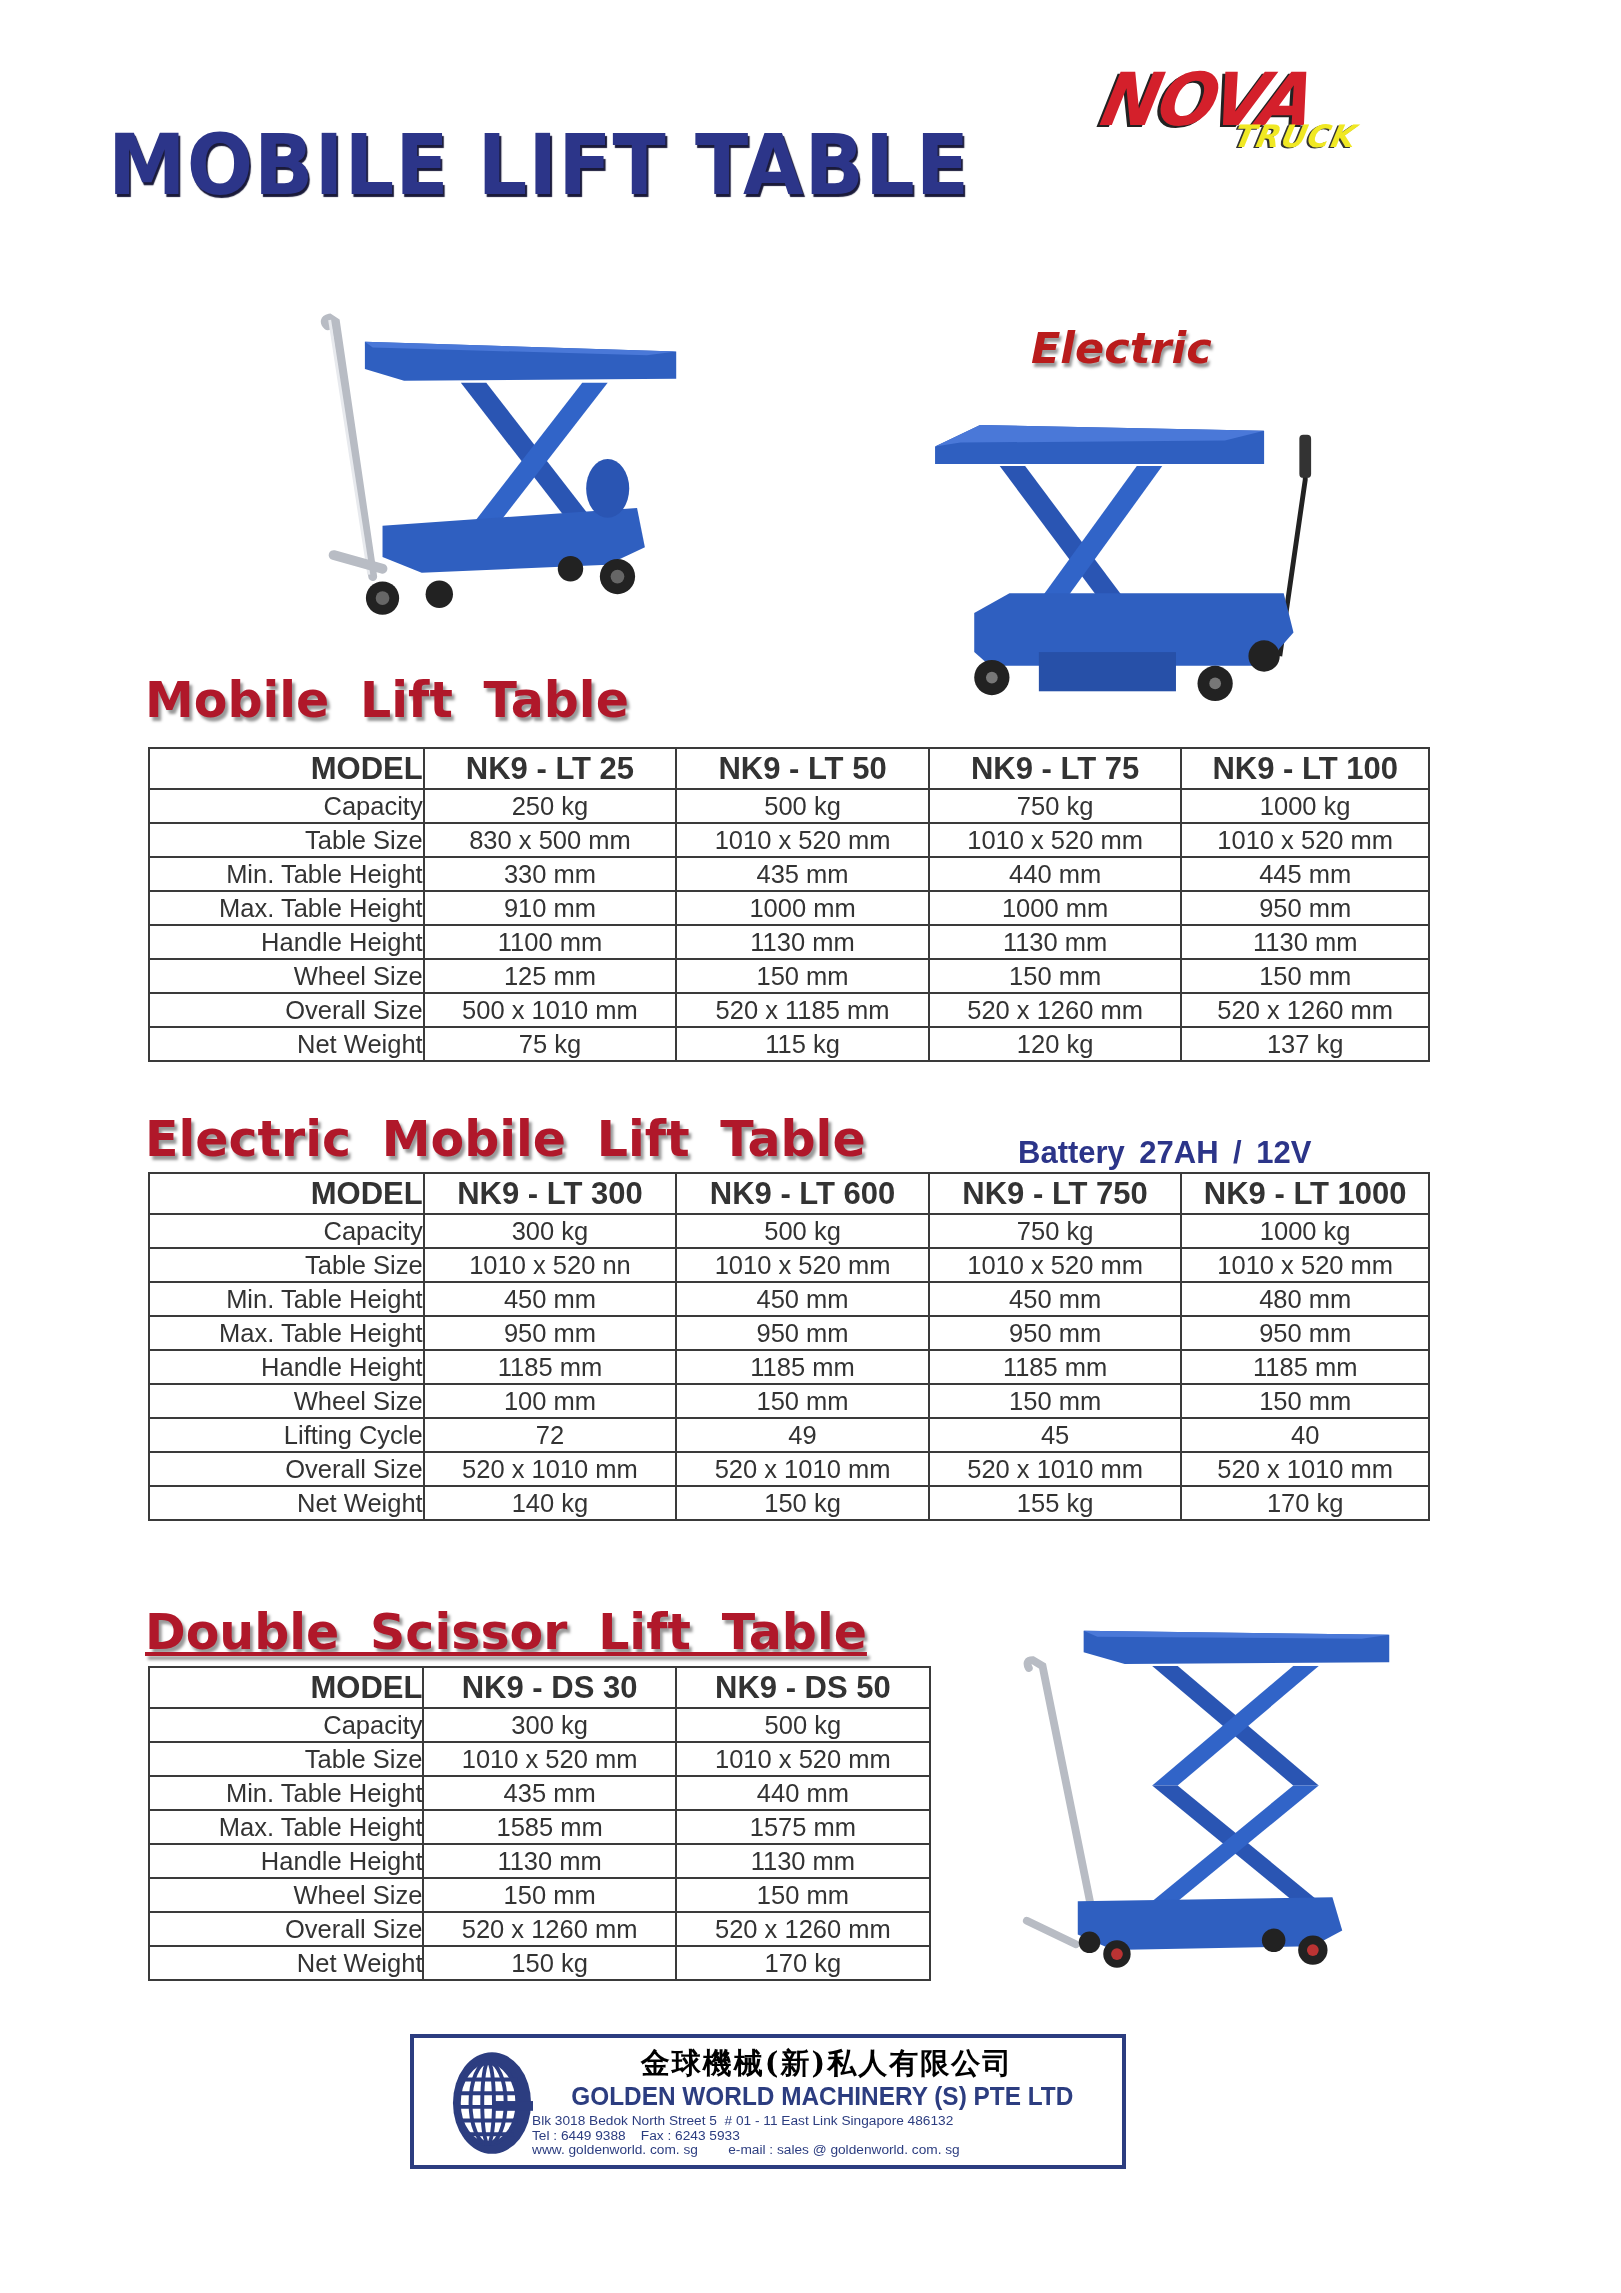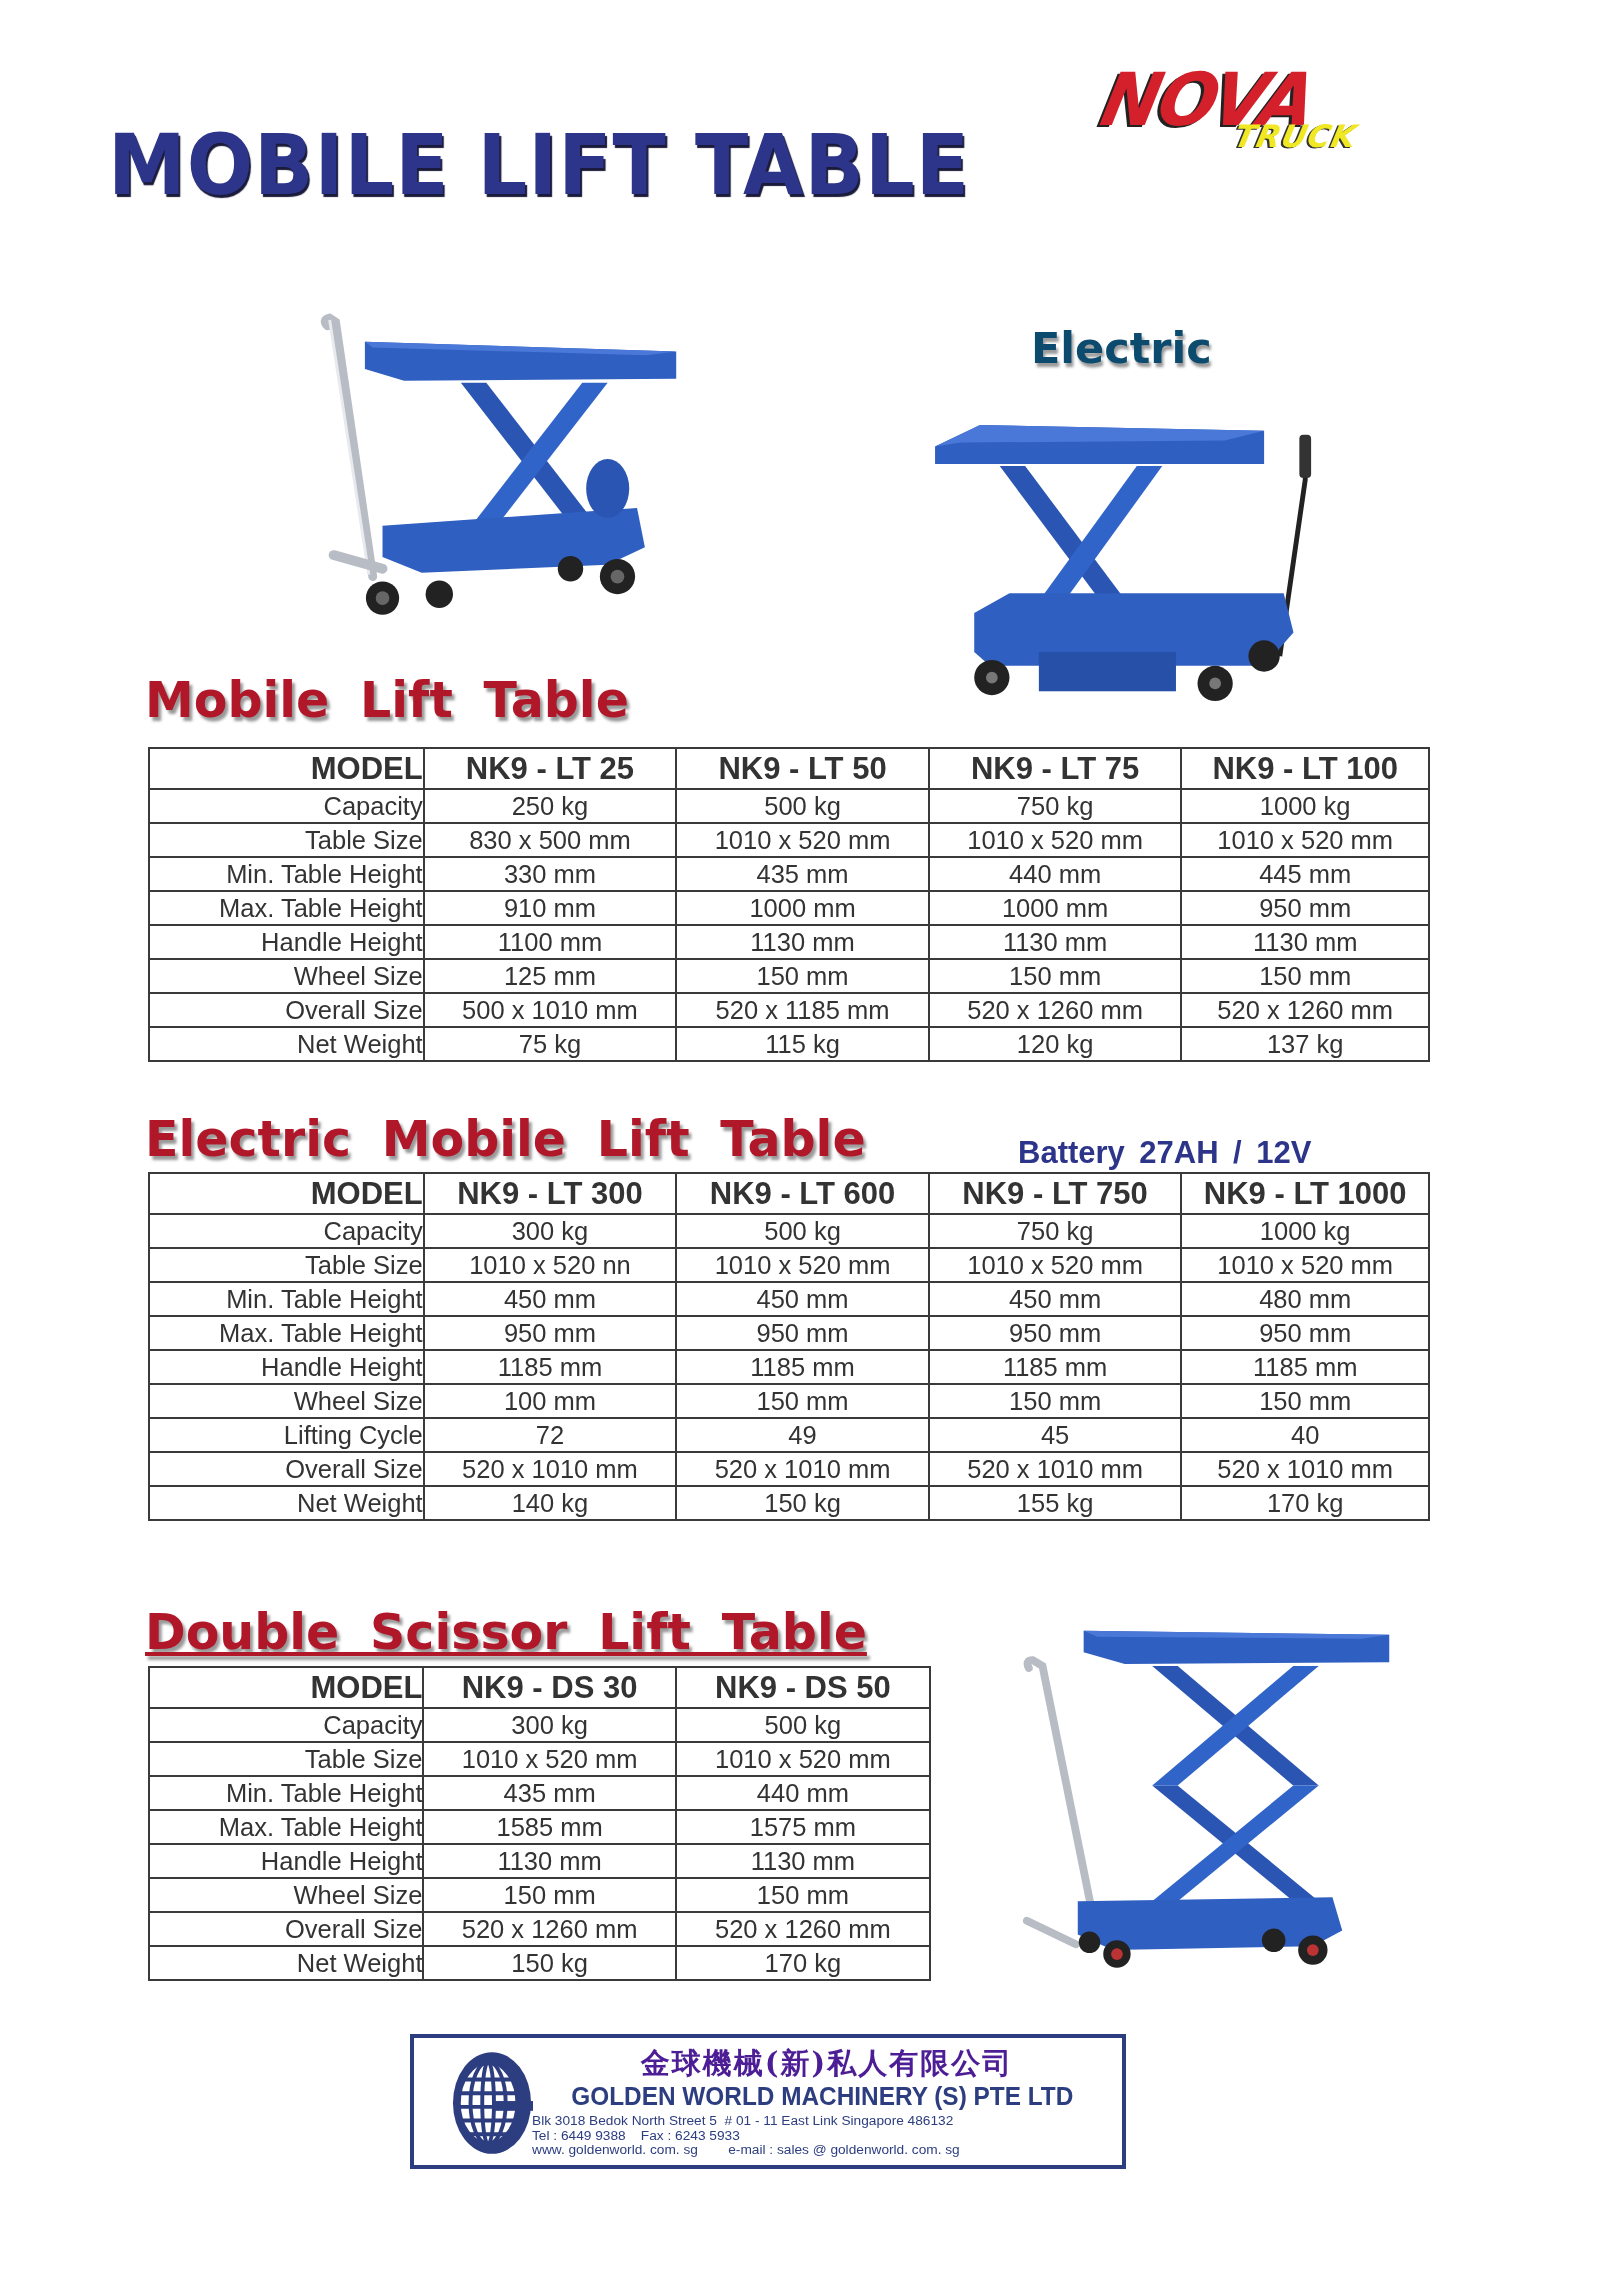--- a/index.html
+++ b/index.html
@@ -6,32 +6,32 @@
   body { width: 1621px; height: 2294px; position: relative; overflow: hidden; font-family: "Liberation Sans", sans-serif; color: #333; }
   .abs { position: absolute; }
 
   .main-title { left: 108px; top: 116px; font-family: "DejaVu Sans", sans-serif; font-weight: bold; font-size: 84px; letter-spacing: 1px; color: #2c3589; text-shadow: 2px 2.9px 1px #1a1a3a; transform: scaleX(0.93); transform-origin: left top; white-space: nowrap; }
 
   .logo { left: 1098px; top: 57px; width: 323px; height: 108px; }
   .logo-nova { position: absolute; left: 0; top: 0; font-family: "DejaVu Sans", sans-serif; font-weight: bold; font-style: italic; font-size: 73px; color: #d4202b; text-shadow: -2.9px 2px 0 #222; transform: skewX(-12deg) scaleX(0.95); letter-spacing: -2px; }
   .logo-truck { position: absolute; left: 137px; top: 61px; font-family: "DejaVu Sans", sans-serif; font-weight: bold; font-style: italic; font-size: 31px; color: #f0e823; text-shadow: -2px 1px 0 #333; transform: skewX(-12deg); letter-spacing: 1px; }
 
   .section-title { font-family: "DejaVu Sans", sans-serif; font-weight: bold; font-size: 49px; color: #b0182a; text-shadow: 2.9px 3.9px 2.9px #999; word-spacing: 13.7px; white-space: nowrap; }
-  .electric-label { left: 1031px; top: 323px; font-family: "DejaVu Sans", sans-serif; font-weight: bold; font-size: 43px; color: #0c4a6e; text-shadow: 2px 3.9px 2.9px #999; }
+  .electric-label { left: 1031px; top: 323px; font-family: "DejaVu Sans", sans-serif; font-weight: bold; font-size: 43px; color: #b91c1c; text-shadow: 2px 3.9px 2.9px #999; font-style: italic; }
   .battery { left: 993px; top: 1135px; font-family: "Liberation Sans", sans-serif; font-weight: bold; font-size: 31px; color: #2c3589; word-spacing: 5.9px; margin-left: 25px; }
 
   table.spec { position: absolute; border-collapse: collapse; border: 2.5px solid #3a3a3a; }
   table.spec td { border: 2px solid #3a3a3a; padding: 0; text-align: center; font-family: "Liberation Sans", sans-serif; font-size: 25.5px; color: #333; height: 32px; line-height: 32px; }
   table.spec td.lbl { text-align: right; padding-left: 20.6px; }
   table.spec tr.hdr td { font-weight: bold; font-size: 31px; height: 39px; line-height: 39px; color: #333; }
   table.spec tr.hdr td.lbl { padding-left: 24.5px; }
 
   .footer { left: 410px; top: 2034px; width: 716px; height: 135px; border: 4.9px solid #2c3d80; background: #fff; box-sizing: border-box; }
   .globe { position: absolute; left: 37px; top: 11.8px; width: 82px; height: 106px; }
-  .f-chinese { position: absolute; left: 0; right: 0; top: 5.9px; padding-left: 118px; text-align: center; font-family: "DejaVu Serif", serif; font-weight: bold; font-size: 29px; color: #4c1d95; letter-spacing: 2px; }
+  .f-chinese { position: absolute; left: 0; right: 0; top: 5.9px; padding-left: 118px; text-align: center; font-family: "DejaVu Serif", serif; font-weight: bold; font-size: 29px; color: #000000; letter-spacing: 2px; }
   .f-name { position: absolute; left: 0; right: 0; top: 43px; padding-left: 118px; text-align: center; font-family: "Liberation Sans", sans-serif; font-weight: bold; font-size: 26.5px; color: #2c3d80; transform: scaleX(0.92); }
   .f-addr { position: absolute; left: 0; right: 0; top: 76px; padding-left: 118px; text-align: left; font-size: 13.7px; color: #2c3d80; line-height: 14.7px; }
   .f-line { display: block; white-space: pre; }
 </style>
 </head>
 <body>
 
 <div class="abs main-title">MOBILE LIFT TABLE</div>
 
 <div class="abs logo">

